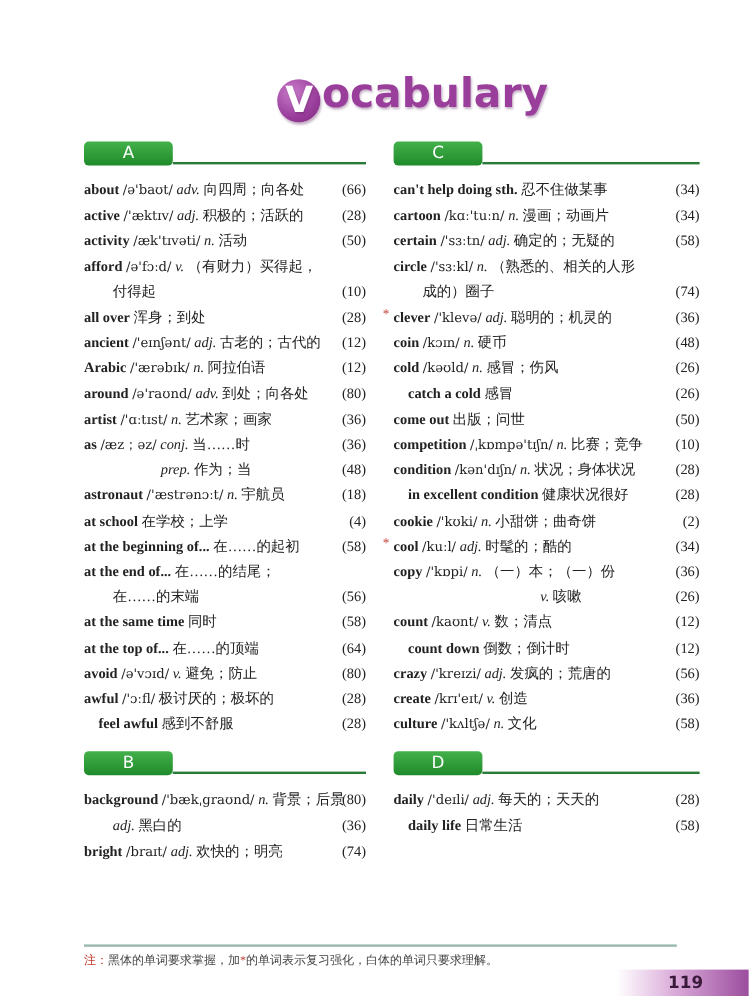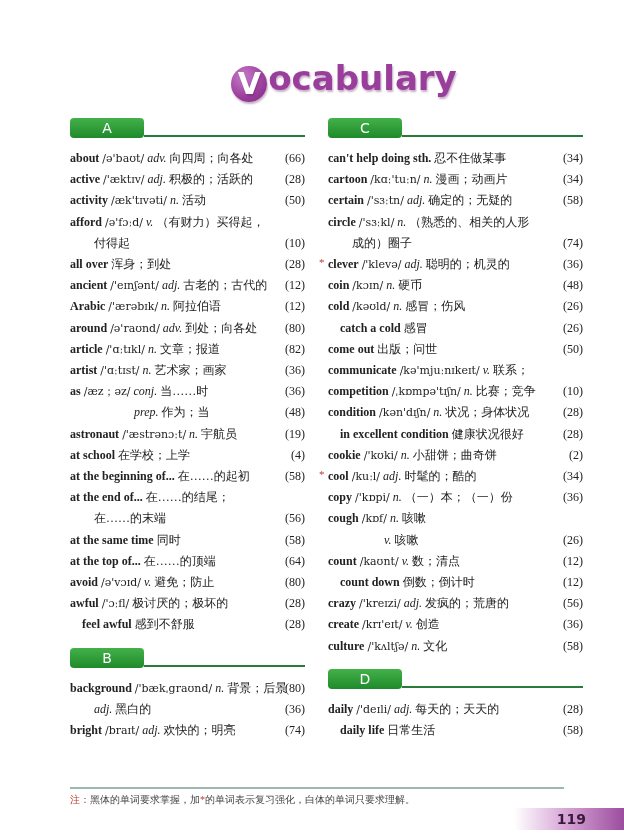--- a/index.html
+++ b/index.html
@@ -32,21 +32,21 @@
   .section-line { position: absolute; left: 74px; right: 0; top: 17px; height: 2px; background: #2a7a3a; }
   .entry {
     position: relative; font-size: 12px; line-height: 21.2px; padding-right: 32px; white-space: nowrap;
   }
   .entry .hw { font-weight: bold; }
   .entry .ph { font-family: "DejaVu Serif", serif; font-size: 11px; }
   .entry .pos { font-style: italic; margin-top: 44px; }
   .entry .page { position: absolute; right: 0; top: 0; }
   .entry.sub { padding-left: 12px; }
   .entry.cont { padding-left: 24px; }
-  .entry.cont2 { padding-left: 56px; }
+  .entry.cont2 { padding-left: 56px; text-align: center; }
   .entry.cont3 { padding-left: 64px; }
   .star { position: absolute; left: -9px; top: -2px; color: #c0392b; font-size: 11px; }
   .spacer { height: 12px; }
   .footer-line { position: absolute; left: 70px; width: 494px; top: 787px; height: 2px; background: #9bb8ae; }
   .footnote {
     position: absolute; left: 70px; top: 793px; font-size: 10px; color: #444; text-align: center;
   }
   .footnote .note-label { color: #c0392b; }
   .footnote .note-star { color: #c0392b; }
   .page-num-bar {
@@ -70,25 +70,24 @@
     </div>
     <div class="entry"><span class="hw">about</span> <span class="ph">/ə'baʊt/</span> <span class="pos">adv.</span> <span class="def">向四周；向各处</span> <span class="page">(66)</span></div>
     <div class="entry"><span class="hw">active</span> <span class="ph">/'æktɪv/</span> <span class="pos">adj.</span> <span class="def">积极的；活跃的</span> <span class="page">(28)</span></div>
     <div class="entry"><span class="hw">activity</span> <span class="ph">/æk'tɪvəti/</span> <span class="pos">n.</span> <span class="def">活动</span> <span class="page">(50)</span></div>
     <div class="entry"><span class="hw">afford</span> <span class="ph">/ə'fɔːd/</span> <span class="pos">v.</span> <span class="def">（有财力）买得起，</span> </div>
     <div class="entry cont"><span class="def">付得起</span> <span class="page">(10)</span></div>
     <div class="entry"><span class="hw">all over</span> <span class="def">浑身；到处</span> <span class="page">(28)</span></div>
     <div class="entry"><span class="hw">ancient</span> <span class="ph">/'eɪnʃənt/</span> <span class="pos">adj.</span> <span class="def">古老的；古代的</span> <span class="page">(12)</span></div>
     <div class="entry"><span class="hw">Arabic</span> <span class="ph">/'ærəbɪk/</span> <span class="pos">n.</span> <span class="def">阿拉伯语</span> <span class="page">(12)</span></div>
     <div class="entry"><span class="hw">around</span> <span class="ph">/ə'raʊnd/</span> <span class="pos">adv.</span> <span class="def">到处；向各处</span> <span class="page">(80)</span></div>
-    <div class="entry"><span class="hw">article</span> <span class="ph">/'ɑːtɪkl/</span> <span class="pos">n.</span> <span class="def">文章；报道</span> <span class="page">(82)</span></div>
     <div class="entry"><span class="hw">artist</span> <span class="ph">/'ɑːtɪst/</span> <span class="pos">n.</span> <span class="def">艺术家；画家</span> <span class="page">(36)</span></div>
     <div class="entry"><span class="hw">as</span> <span class="ph">/æz；əz/</span> <span class="pos">conj.</span> <span class="def">当……时</span> <span class="page">(36)</span></div>
     <div class="entry cont3"><span class="pos">prep.</span> <span class="def">作为；当</span> <span class="page">(48)</span></div>
-    <div class="entry"><span class="hw">astronaut</span> <span class="ph">/'æstrənɔːt/</span> <span class="pos">n.</span> <span class="def">宇航员</span> <span class="page">(19)</span></div>
+    <div class="entry"><span class="hw">astronaut</span> <span class="ph">/'æstrənɔːt/</span> <span class="pos">n.</span> <span class="def">宇航员</span> <span class="page">(18)</span></div>
     <div class="entry"><span class="hw">at school</span> <span class="def">在学校；上学</span> <span class="page">(4)</span></div>
     <div class="entry"><span class="hw">at the beginning of...</span> <span class="def">在……的起初</span> <span class="page">(58)</span></div>
     <div class="entry"><span class="hw">at the end of...</span> <span class="def">在……的结尾；</span> </div>
     <div class="entry cont"><span class="def">在……的末端</span> <span class="page">(56)</span></div>
     <div class="entry"><span class="hw">at the same time</span> <span class="def">同时</span> <span class="page">(58)</span></div>
     <div class="entry"><span class="hw">at the top of...</span> <span class="def">在……的顶端</span> <span class="page">(64)</span></div>
     <div class="entry"><span class="hw">avoid</span> <span class="ph">/ə'vɔɪd/</span> <span class="pos">v.</span> <span class="def">避免；防止</span> <span class="page">(80)</span></div>
     <div class="entry"><span class="hw">awful</span> <span class="ph">/'ɔːfl/</span> <span class="def">极讨厌的；极坏的</span> <span class="page">(28)</span></div>
     <div class="entry sub"><span class="hw">feel awful</span> <span class="def">感到不舒服</span> <span class="page">(28)</span></div>
     <div class="spacer"></div>
@@ -108,28 +107,26 @@
     <div class="entry"><span class="hw">can't help doing sth.</span> <span class="def">忍不住做某事</span> <span class="page">(34)</span></div>
     <div class="entry"><span class="hw">cartoon</span> <span class="ph">/kɑː'tuːn/</span> <span class="pos">n.</span> <span class="def">漫画；动画片</span> <span class="page">(34)</span></div>
     <div class="entry"><span class="hw">certain</span> <span class="ph">/'sɜːtn/</span> <span class="pos">adj.</span> <span class="def">确定的；无疑的</span> <span class="page">(58)</span></div>
     <div class="entry"><span class="hw">circle</span> <span class="ph">/'sɜːkl/</span> <span class="pos">n.</span> <span class="def">（熟悉的、相关的人形</span> </div>
     <div class="entry cont"><span class="def">成的）圈子</span> <span class="page">(74)</span></div>
     <div class="entry"><span class="star">*</span><span class="hw">clever</span> <span class="ph">/'klevə/</span> <span class="pos">adj.</span> <span class="def">聪明的；机灵的</span> <span class="page">(36)</span></div>
     <div class="entry"><span class="hw">coin</span> <span class="ph">/kɔɪn/</span> <span class="pos">n.</span> <span class="def">硬币</span> <span class="page">(48)</span></div>
     <div class="entry"><span class="hw">cold</span> <span class="ph">/kəʊld/</span> <span class="pos">n.</span> <span class="def">感冒；伤风</span> <span class="page">(26)</span></div>
     <div class="entry sub"><span class="hw">catch a cold</span> <span class="def">感冒</span> <span class="page">(26)</span></div>
     <div class="entry"><span class="hw">come out</span> <span class="def">出版；问世</span> <span class="page">(50)</span></div>
-    <div class="entry"><span class="hw">communicate</span> <span class="ph">/kə'mjuːnɪkeɪt/</span> <span class="pos">v.</span> <span class="def">联系；</span> </div>
     <div class="entry"><span class="hw">competition</span> <span class="ph">/ˌkɒmpə'tɪʃn/</span> <span class="pos">n.</span> <span class="def">比赛；竞争</span> <span class="page">(10)</span></div>
     <div class="entry"><span class="hw">condition</span> <span class="ph">/kən'dɪʃn/</span> <span class="pos">n.</span> <span class="def">状况；身体状况</span> <span class="page">(28)</span></div>
     <div class="entry sub"><span class="hw">in excellent condition</span> <span class="def">健康状况很好</span> <span class="page">(28)</span></div>
     <div class="entry"><span class="hw">cookie</span> <span class="ph">/'kʊki/</span> <span class="pos">n.</span> <span class="def">小甜饼；曲奇饼</span> <span class="page">(2)</span></div>
     <div class="entry"><span class="star">*</span><span class="hw">cool</span> <span class="ph">/kuːl/</span> <span class="pos">adj.</span> <span class="def">时髦的；酷的</span> <span class="page">(34)</span></div>
     <div class="entry"><span class="hw">copy</span> <span class="ph">/'kɒpi/</span> <span class="pos">n.</span> <span class="def">（一）本；（一）份</span> <span class="page">(36)</span></div>
-    <div class="entry"><span class="hw">cough</span> <span class="ph">/kɒf/</span> <span class="pos">n.</span> <span class="def">咳嗽</span> </div>
     <div class="entry cont2"><span class="pos">v.</span> <span class="def">咳嗽</span> <span class="page">(26)</span></div>
     <div class="entry"><span class="hw">count</span> <span class="ph">/kaʊnt/</span> <span class="pos">v.</span> <span class="def">数；清点</span> <span class="page">(12)</span></div>
     <div class="entry sub"><span class="hw">count down</span> <span class="def">倒数；倒计时</span> <span class="page">(12)</span></div>
     <div class="entry"><span class="hw">crazy</span> <span class="ph">/'kreɪzi/</span> <span class="pos">adj.</span> <span class="def">发疯的；荒唐的</span> <span class="page">(56)</span></div>
     <div class="entry"><span class="hw">create</span> <span class="ph">/krɪ'eɪt/</span> <span class="pos">v.</span> <span class="def">创造</span> <span class="page">(36)</span></div>
     <div class="entry"><span class="hw">culture</span> <span class="ph">/'kʌltʃə/</span> <span class="pos">n.</span> <span class="def">文化</span> <span class="page">(58)</span></div>
     <div class="spacer"></div>
     <div class="section-head">
       <div class="section-tab">D</div>
       <div class="section-line"></div>

